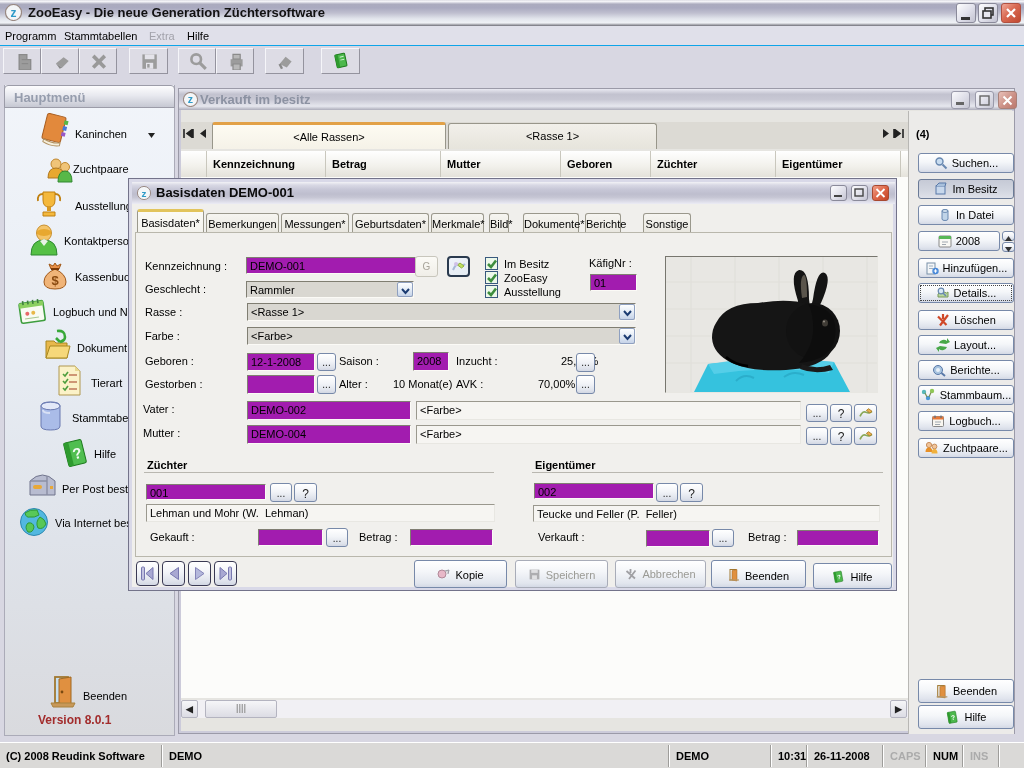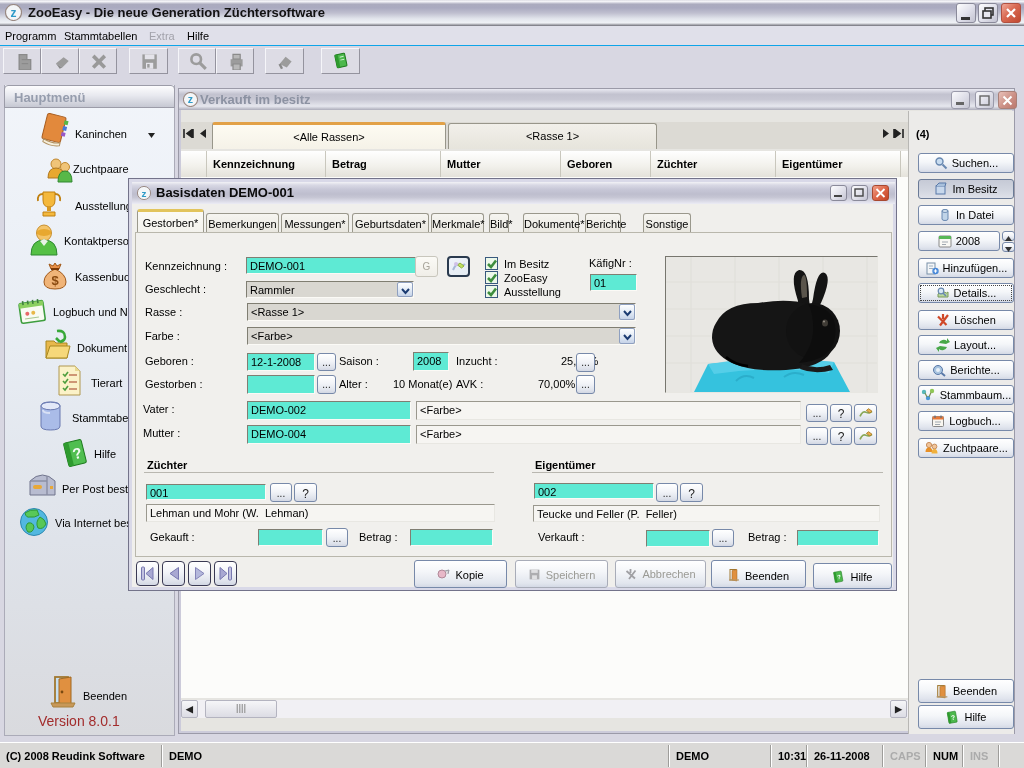--- a/index.html
+++ b/index.html
@@ -67,21 +67,21 @@
  background:linear-gradient(135deg,#FDFDFE 0%,#E0E0EA 55%,#C4C4D2 100%);color:#333;
  text-align:center;line-height:14px;font-weight:bold;font-size:10px}
 .capbtn3.close{background:linear-gradient(135deg,#F2A088 0%,#DD6648 50%,#C44426 100%);border-color:#A84830;color:#fff}
 
 .dtab{position:absolute;height:19px;background:linear-gradient(180deg,#F6F5F1 0%,#E9E7E0 100%);
  border:1px solid #9A988C;border-bottom:0;border-radius:3px 3px 0 0;font-size:11px;text-align:center;padding-top:4px}
 .dtab.act{height:23px;background:linear-gradient(180deg,#FBFAF6 0%,#F3F2ED 100%);border-top:3px solid #E2C45C;color:#000;padding-top:5px}
 #dlgpanel{position:absolute;left:6px;top:53px;width:757px;height:325px;background:#F1F0ED;border:1px solid #B9B7AC}
 
 .lab{position:absolute;font-size:11px;color:#000;white-space:nowrap}
-.tb{position:absolute;background:#5eead4;border:1px solid;border-color:#807E72 #FBFAF6 #FBFAF6 #807E72;font-size:11px;padding:2px 3px 0 3px;white-space:nowrap;overflow:hidden}
+.tb{position:absolute;background:#a21caf;border:1px solid;border-color:#807E72 #FBFAF6 #FBFAF6 #807E72;font-size:11px;padding:2px 3px 0 3px;white-space:nowrap;overflow:hidden}
 .tbw{position:absolute;background:#F6F5F2;border:1px solid;border-color:#9A988E #E8E7E2 #E8E7E2 #9A988E;font-size:11px;padding:2px 0 0 3px;white-space:nowrap;overflow:hidden}
 .combo{position:absolute;background:#D9D7D1;border:1px solid;border-color:#807E72 #FBFAF6 #FBFAF6 #807E72;font-size:11px}
 .combo .cv{position:absolute;left:3px;top:2px}
 .carr{position:absolute;right:0;top:0;bottom:0;width:16px;border:1px solid #8FA0C0;border-radius:2px;
  background:linear-gradient(180deg,#FDFEFF 0%,#E4ECF6 50%,#C6D3E8 100%)}
 .carr svg{position:absolute;left:3px;top:4px}
 .sbt.nav{border-color:#3A3A54;border-radius:4px}
 .sbt{position:absolute;border:1px solid #7789A9;border-radius:3px;
  background:linear-gradient(180deg,#FFFFFF 0%,#F2F4F8 45%,#DEE2EB 85%,#D2D7E3 100%);
  font-size:10px;text-align:center;color:#222}
@@ -259,21 +259,21 @@
       <path d="M7 7 Q12 3 19 4 L21 9 Q16 12 12 11 Q8 12 7 7 M22 11 Q27 13 28 18 Q25 24 20 22 Q17 16 22 11 M10 17 Q15 16 16 21 Q15 27 10 26 Q6 21 10 17" fill="#58C858" stroke="#2E9838"></path>
     </svg>
  <span class="lpitem" style="left:55px;top:517px">Via Internet bes</span>
  <svg class="abs" style="left:48px;top:673px" width="30" height="37" viewBox="0 0 30 37">
       <rect x="7" y="4" width="13" height="26" fill="#C8E0F0" stroke="#A07830" stroke-width="1.8"></rect>
       <path d="M11 6 L23 4 L23 33 L11 30 Z" fill="#E09040" stroke="#A06820"></path>
       <circle cx="14" cy="19" r="1.4" fill="#7A4A10"></circle>
       <path d="M3 30 h24 l-2 4 h-20 z" fill="#C89858" stroke="#A8823E"></path>
     </svg>
  <span class="lpitem" style="left:83px;top:690px">Beenden</span>
- <span class="lpitem" style="left:38px;top:713px;font-size:14px;font-weight:normal;color:#A22C2C">Version 8.0.1</span>
+ <span class="lpitem" style="left:38px;top:713px;font-size:12px;font-weight:bold;color:#A22C2C">Version 8.0.1</span>
 </div>
 
 <div id="mdi" class="abs">
  <div id="mdititle" class="abs">
   <svg class="abs" style="left:4px;top:3px" width="15" height="15" viewBox="0 0 17 17">
    <circle cx="8.5" cy="8.5" r="8" fill="#F4F6F8" stroke="#9A8A84" stroke-width="1.2"></circle>
    <text x="8.5" y="13" font-size="12" font-weight="bold" fill="#2E9AC8" text-anchor="middle" font-family="Liberation Sans">z</text>
   </svg>
   <span class="ttxt">Verkauft im besitz</span>
   <div class="capbtn2" style="left:772px">
@@ -427,21 +427,21 @@
   <div class="capbtn3" style="left:698px">
         <span style="position:absolute;left:3px;top:9px;width:8px;height:2px;background:#444"></span>
       </div>
   <div class="capbtn3" style="left:719px"><svg width="11" height="10" style="margin-top:2px">
           <rect x="1" y="1" width="8" height="7" fill="none" stroke="#444" stroke-width="1.4"></rect>
         </svg></div>
   <div class="capbtn3 close" style="left:740px"><svg width="11" height="10" style="margin-top:2px">
           <path d="M1.5 1 L9.5 9 M9.5 1 L1.5 9" stroke="#fff" stroke-width="1.8"></path>
         </svg></div>
  </div>
- <div class="dtab act" style="left:8px;top:30px;width:67px">Gestorben*</div>
+ <div class="dtab act" style="left:8px;top:30px;width:67px">Basisdaten*</div>
  <div class="dtab" style="left:77px;top:34px;width:73px">Bemerkungen</div>
  <div class="dtab" style="left:152px;top:34px;width:68px">Messungen*</div>
  <div class="dtab" style="left:223px;top:34px;width:77px">Geburtsdaten*</div>
  <div class="dtab" style="left:302px;top:34px;width:53px">Merkmale*</div>
  <div class="dtab" style="left:360px;top:34px;width:20px">Bild*</div>
  <div class="dtab" style="left:394px;top:34px;width:56px">Dokumente*</div>
  <div class="dtab" style="left:456px;top:34px;width:36px">Berichte</div>
  <div class="dtab" style="left:514px;top:34px;width:48px">Sonstige</div>
  <div id="dlgpanel"></div>
  <span class="lab" style="left:16px;top:81px">Kennzeichnung :</span>

